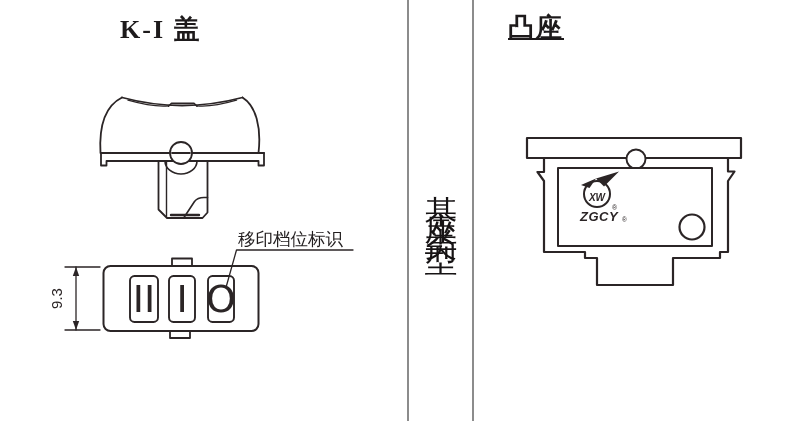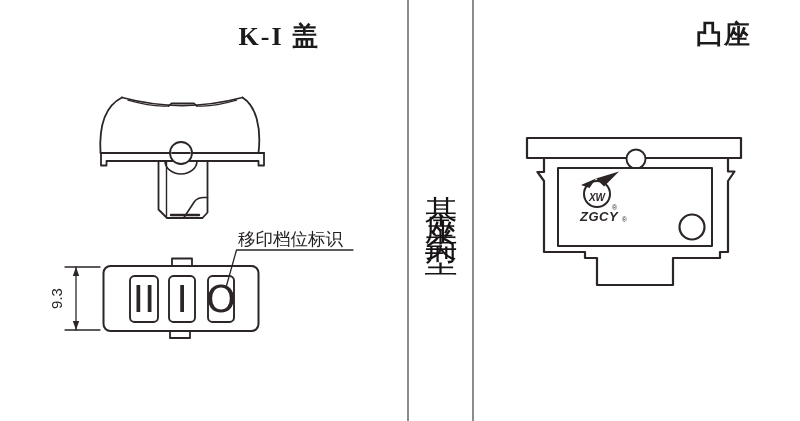--- a/index.html
+++ b/index.html
@@ -2,30 +2,30 @@
 <html><head>
 <meta charset="utf-8">
 <style>
   html,body{margin:0;padding:0;}
   body{
     width:800px;height:421px;position:relative;overflow:hidden;
     background:#ffffff;
     font-family:"Liberation Sans", sans-serif;
   }
   .panel-title{
-    position:absolute;text-align:right;color:#1d1a1b;
-    font-size:26px;letter-spacing:2px;white-space:nowrap;margin-top:7px;
+    position:absolute;text-align:left;color:#1d1a1b;
+    font-size:26px;letter-spacing:2px;white-space:nowrap;
   }
   #left-title{
     left:120px;top:12px;width:200px;
     font-family:"Liberation Serif", serif;font-weight:600;
   }
   #right-title{
-    left:552px;top:10px;width:200px;
-    font-family:"Liberation Sans", sans-serif;font-weight:700;
+    left:508px;top:10px;width:200px;
+    font-family:"Liberation Sans", sans-serif;font-weight:700;text-decoration:underline;
   }
   #divider-left,#divider-right{
     position:absolute;top:0;width:2px;height:421px;background:#8c8c8c;
   }
   #divider-left{left:407px;}
   #divider-right{left:472px;}
   #divider-label-box{
     position:absolute;left:409px;top:0;width:63px;height:421px;
     display:flex;align-items:center;justify-content:center;
   }

